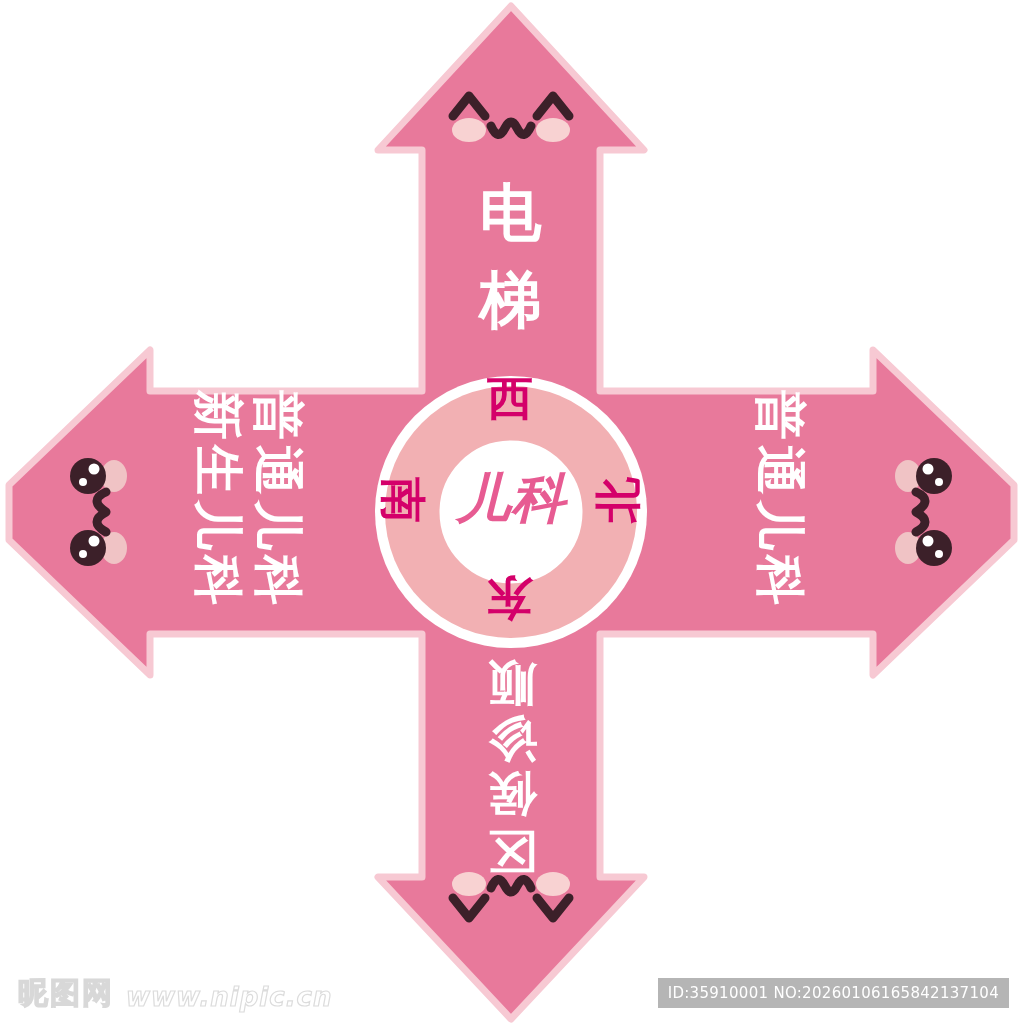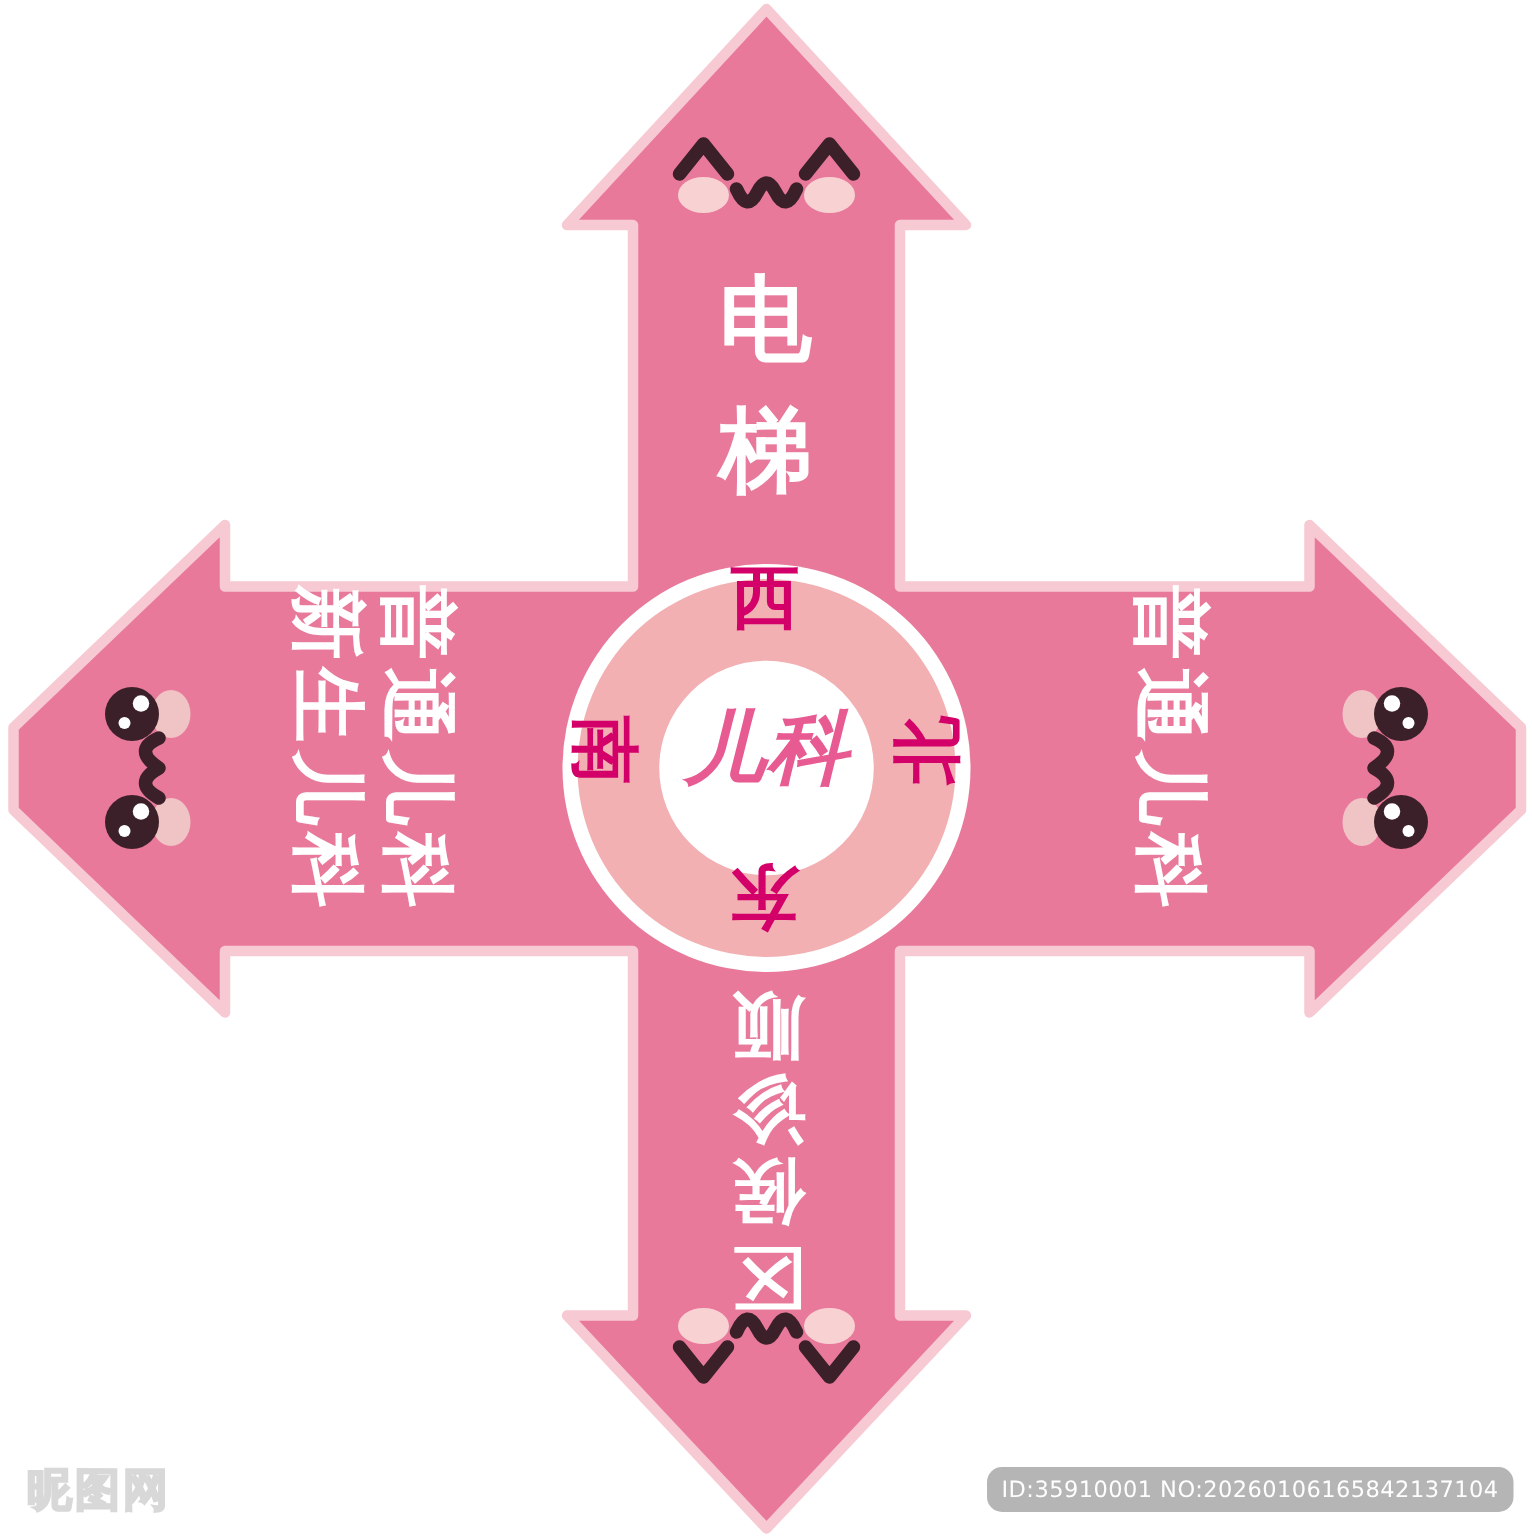--- a/index.html
+++ b/index.html
@@ -162,21 +162,20 @@
     position: absolute;
     right: 12px;
     bottom: 16px;
     background: #b5b5b5;
     color: #ffffff;
     font-size: 15px;
     padding: 6px 10px;
     letter-spacing: 0.3px;
     font-family: "DejaVu Sans", "Liberation Sans", sans-serif;
     white-space: nowrap;
-    border-radius: 10px;
   }
 </style>
 </head>
 <body>
 
 <svg id="sign-canvas" viewBox="0 0 1021 1024" xmlns="http://www.w3.org/2000/svg">
 
   <defs>
 
     <g id="face-up">
@@ -273,15 +272,16 @@
 
 <div class="compass-ch" id="compass-west">西</div>
 <div class="compass-ch" id="compass-east">东</div>
 <div class="compass-ch" id="compass-south">南</div>
 <div class="compass-ch" id="compass-north">北</div>
 
 <div id="center-label">儿科</div>
 
 <div id="watermark">
   <span id="watermark-logo">昵图网</span>
+  <span id="watermark-url">www.nipic.cn</span>
 </div>
 
 <div id="id-badge">ID:35910001 NO:20260106165842137104</div>
 
 </body></html>

